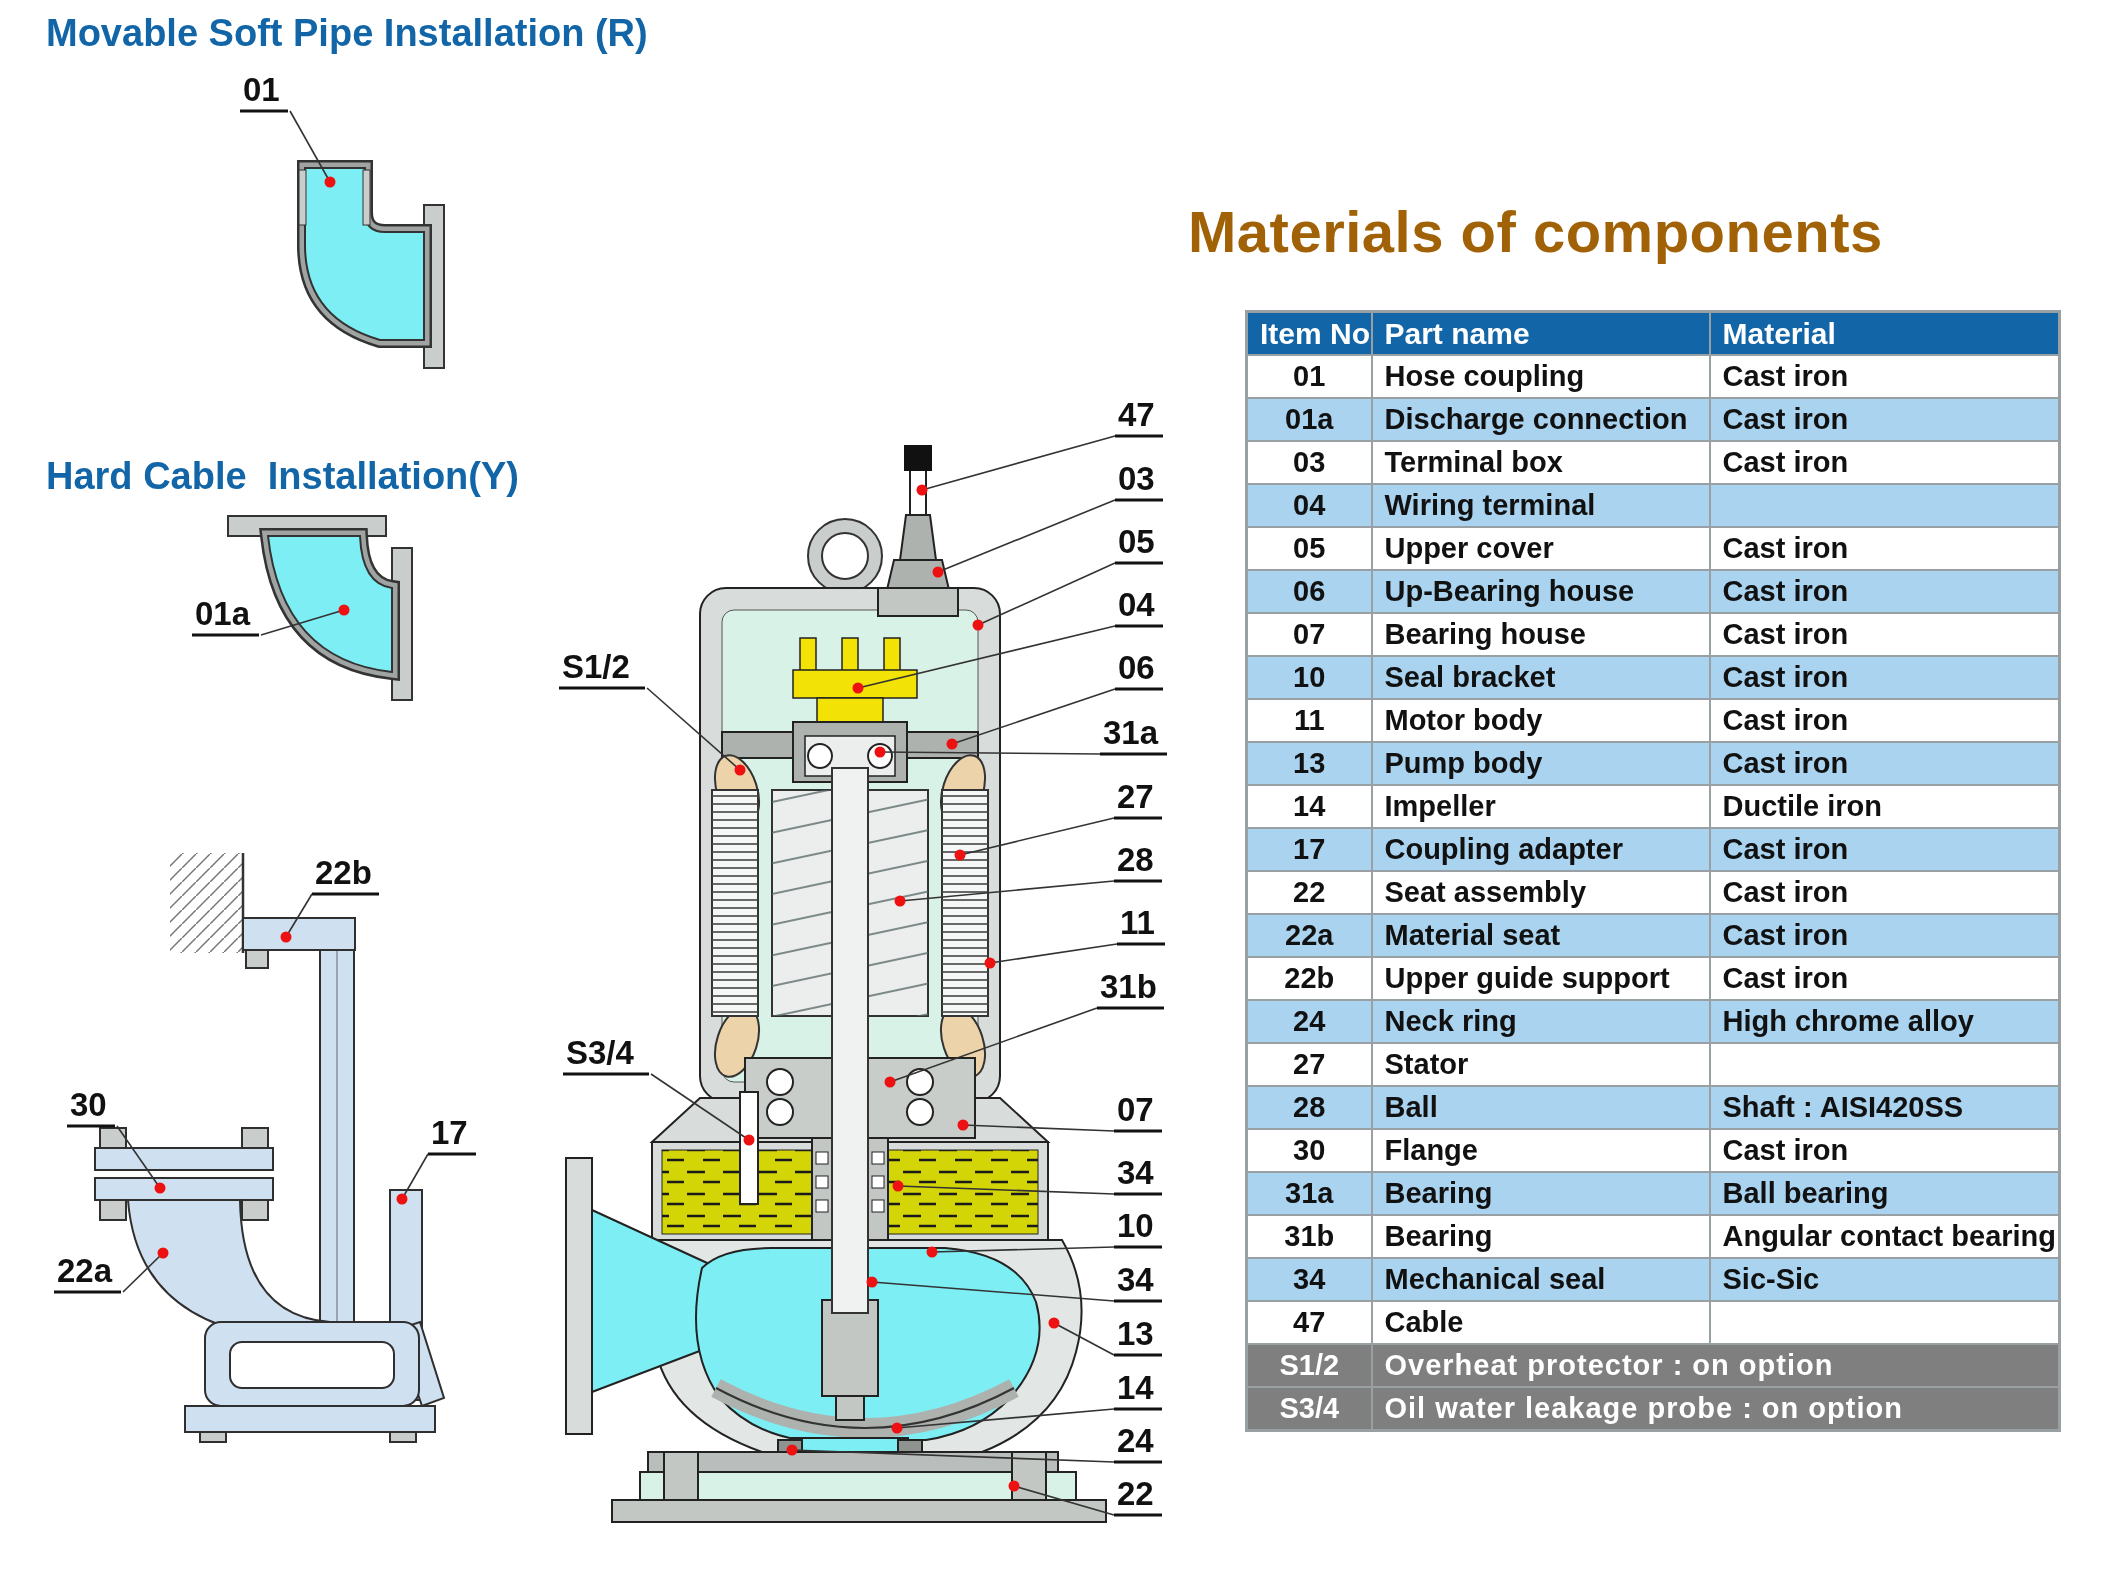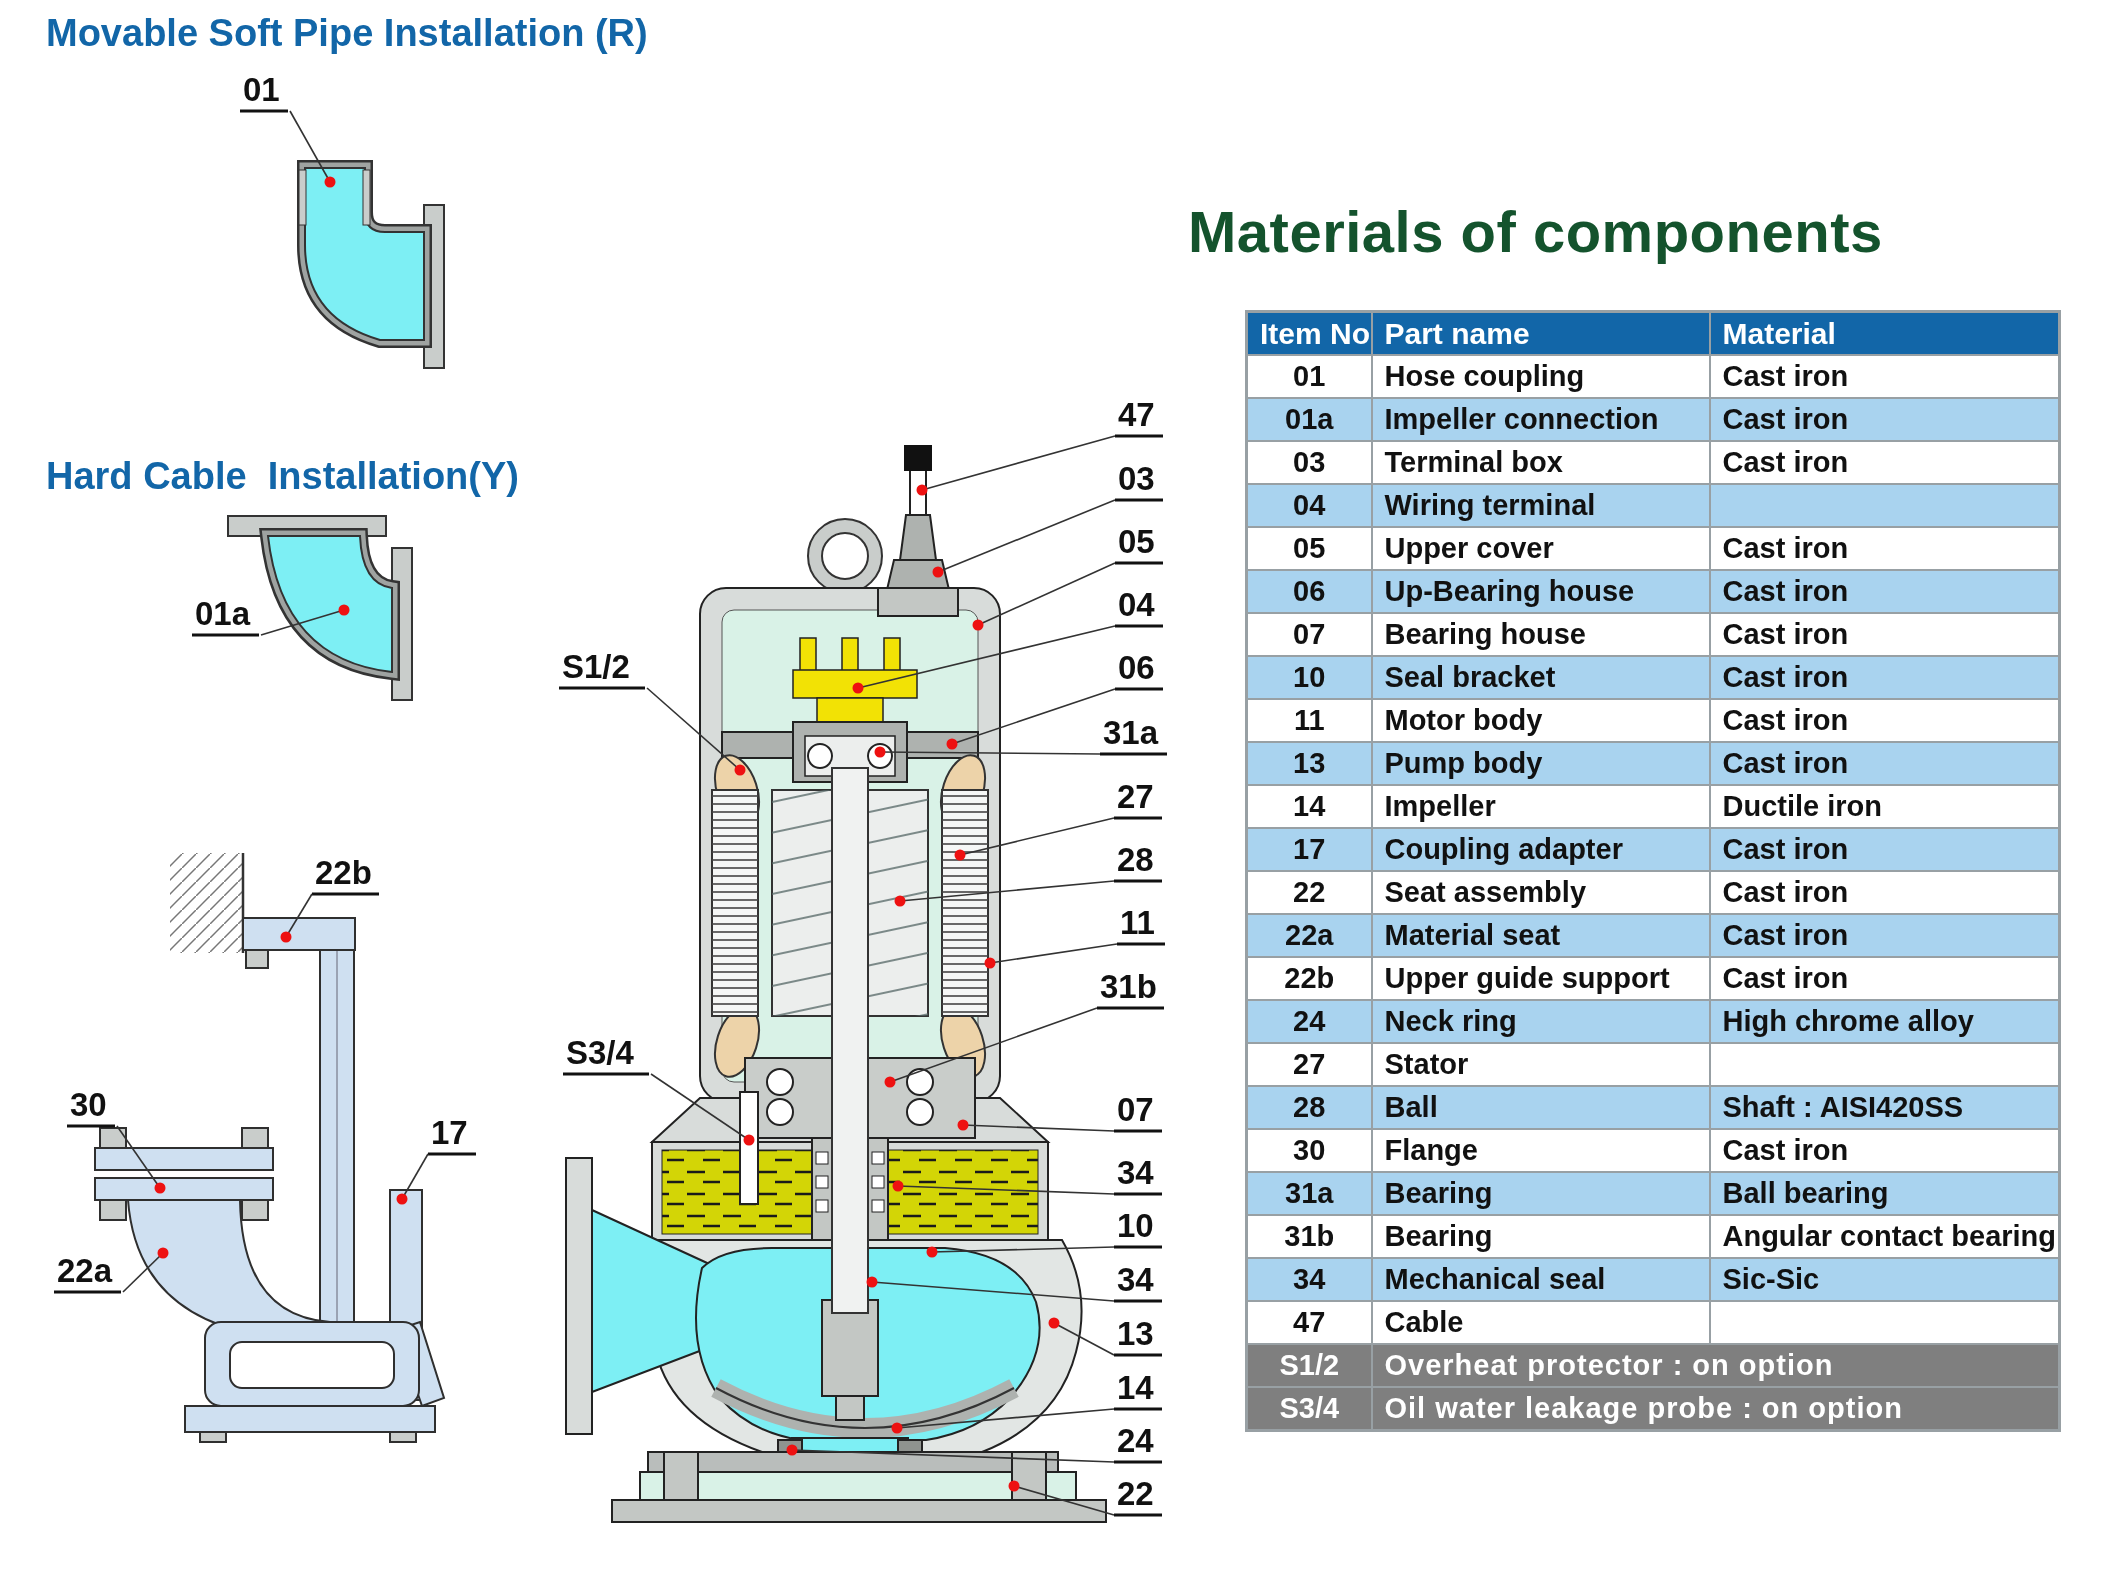--- a/index.html
+++ b/index.html
@@ -6,21 +6,21 @@
   .canvas{
     position:relative;width:2107px;height:1569px;background:#ffffff;
     font-family:Liberation Sans, sans-serif;overflow:hidden;
   }
   svg.diagram{position:absolute;left:0;top:0;z-index:1;}
   .sec-title{
     position:absolute;z-index:3;color:#1266a8;font-weight:bold;
     font-size:38px;white-space:pre;letter-spacing:0px;
   }
   .main-title{
-    position:absolute;z-index:3;color:#14532d;font-weight:bold;
+    position:absolute;z-index:3;color:#a16207;font-weight:bold;
     font-size:58px;white-space:pre;letter-spacing:0.5px;
   }
   .callout{
     position:absolute;z-index:4;color:#111;font-weight:bold;
     font-size:33px;line-height:1;white-space:pre;
   }
   .materials{position:absolute;left:1245px;top:310px;z-index:3;}
   table.mat{border-collapse:collapse;border:3px solid #98a0a4;table-layout:fixed;width:813px;}
   table.mat th,table.mat td{
     border:2px solid #98a0a4;font-size:29px;font-weight:bold;color:#111;
@@ -323,21 +323,21 @@
         </tr>
       </thead>
       <tbody>
           <tr class="plain">
             <td class="item">01</td>
             <td class="">Hose coupling</td>
             <td class="">Cast iron</td>
           </tr>
           <tr class="alt">
             <td class="item">01a</td>
-            <td class="">Impeller connection</td>
+            <td class="">Discharge connection</td>
             <td class="">Cast iron</td>
           </tr>
           <tr class="plain">
             <td class="item">03</td>
             <td class="">Terminal box</td>
             <td class="">Cast iron</td>
           </tr>
           <tr class="alt">
             <td class="item">04</td>
             <td class="">Wiring terminal</td>

